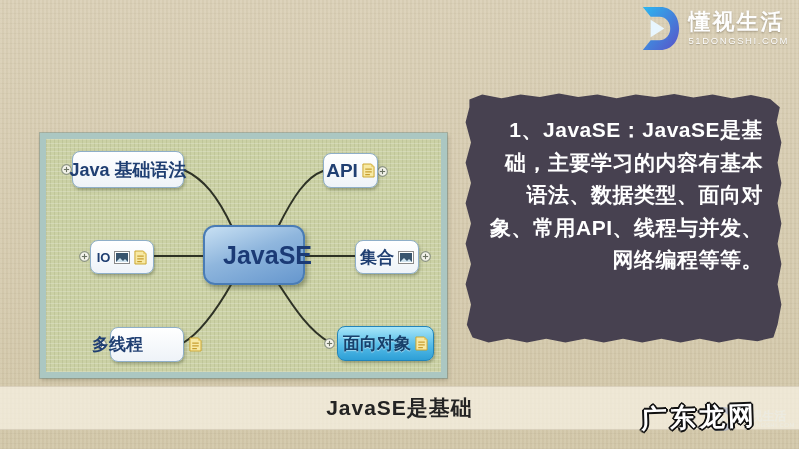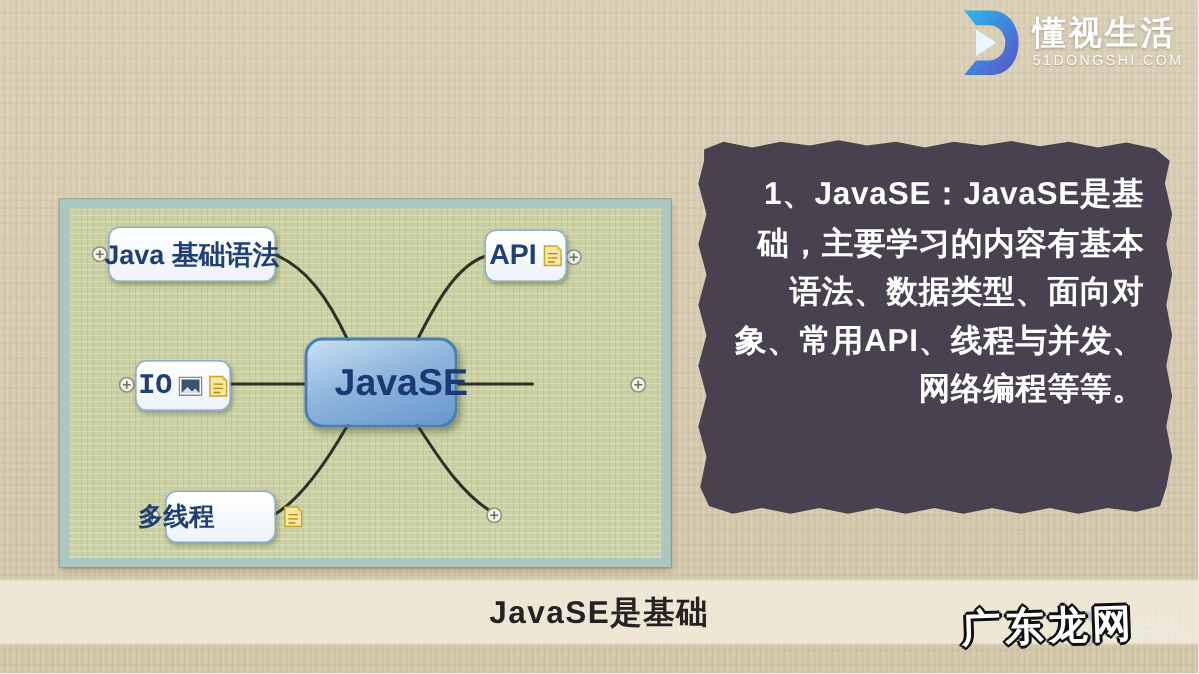--- a/index.html
+++ b/index.html
@@ -55,21 +55,21 @@
     box-shadow:2px 3px 5px rgba(55,65,35,0.45);
     padding-left:32px;
   }
   .map-node.selected {
     background:linear-gradient(#a7e6f9 0%,#55bce8 55%,#2d9fd6 100%);
     border:1.8px solid #2384b8; color:#17406b;
     text-shadow:0 1px 1px rgba(255,255,255,0.5);
   }
   .node-java-basics   { left:26px;  top:12px;  width:112px; height:37px; font-size:18px; }
   .node-api           { left:277px; top:14px;  width:55px;  height:35px; font-size:19px; }
-  .node-io            { left:44px;  top:101px; width:64px;  height:34px; font-size:19px;font-family:Liberation Mono, monospace; }
+  .node-io            { left:44px;  top:101px; width:64px;  height:34px; font-size:13px; }
   .node-jihe          { left:309px; top:101px; width:64px;  height:34px; }
   .node-duoxiancheng  { left:64px;  top:188px; width:74px;  height:35px;gap:46px; }
   .node-mianxiang     { left:291px; top:187px; width:97px;  height:35px; }
   .node-root          { left:157px; top:86px;  width:102px; height:60px; }
 
   .expander { position:absolute; width:11px; height:11px; cursor:pointer; }
   .exp-0 { left:15px;  top:25px; }
   .exp-1 { left:331px; top:27px; }
   .exp-2 { left:33px;  top:112px; }
   .exp-3 { left:374px; top:112px; }
@@ -213,32 +213,50 @@
         </svg>
       <svg class="note-icon" viewBox="0 0 14 16">
           <path d="M1 1 h9 l3 3 v11 h-12 z" fill="#f7e9a4" stroke="#c9a227"></path>
           <path d="M10 1 l3 3 h-3 z" fill="#e2c45c"></path>
           <line x1="3.5" y1="6.5" x2="10.5" y2="6.5" stroke="#b8860b"></line>
           <line x1="3.5" y1="9.5" x2="10.5" y2="9.5" stroke="#b8860b"></line>
           <line x1="3.5" y1="12.5" x2="8.5" y2="12.5" stroke="#b8860b"></line>
         </svg>
     </div>
 
+    <div class="map-node node-jihe">
+      <span>集合</span>
+      <svg class="image-icon" viewBox="0 0 16 13">
+          <rect x="0.5" y="0.5" width="15" height="12" fill="#fff" stroke="#8a8a8a"></rect>
+          <rect x="2" y="2" width="12" height="9" fill="#39556e"></rect>
+          <path d="M2 11 l4 -4 3 3 2 -2 3 3 z" fill="#cfe3ee"></path>
+        </svg>
+    </div>
 
     <div class="map-node node-duoxiancheng">
       <span>多线程</span>
       <svg class="note-icon" viewBox="0 0 14 16">
           <path d="M1 1 h9 l3 3 v11 h-12 z" fill="#f7e9a4" stroke="#c9a227"></path>
           <path d="M10 1 l3 3 h-3 z" fill="#e2c45c"></path>
           <line x1="3.5" y1="6.5" x2="10.5" y2="6.5" stroke="#b8860b"></line>
           <line x1="3.5" y1="9.5" x2="10.5" y2="9.5" stroke="#b8860b"></line>
           <line x1="3.5" y1="12.5" x2="8.5" y2="12.5" stroke="#b8860b"></line>
         </svg>
     </div>
 
+    <div class="map-node selected node-mianxiang">
+      <span>面向对象</span>
+      <svg class="note-icon" viewBox="0 0 14 16">
+          <path d="M1 1 h9 l3 3 v11 h-12 z" fill="#f7e9a4" stroke="#c9a227"></path>
+          <path d="M10 1 l3 3 h-3 z" fill="#e2c45c"></path>
+          <line x1="3.5" y1="6.5" x2="10.5" y2="6.5" stroke="#b8860b"></line>
+          <line x1="3.5" y1="9.5" x2="10.5" y2="9.5" stroke="#b8860b"></line>
+          <line x1="3.5" y1="12.5" x2="8.5" y2="12.5" stroke="#b8860b"></line>
+        </svg>
+    </div>
 
     <div class="map-node root node-root">
       <span>JavaSE</span>
     </div>
   </div>
 
   <div class="desc-panel">
     <p class="desc-text">1、JavaSE：JavaSE是基础，主要学习的内容有基本语法、数据类型、面向对象、常用API、线程与并发、网络编程等等。</p>
   </div>
 

